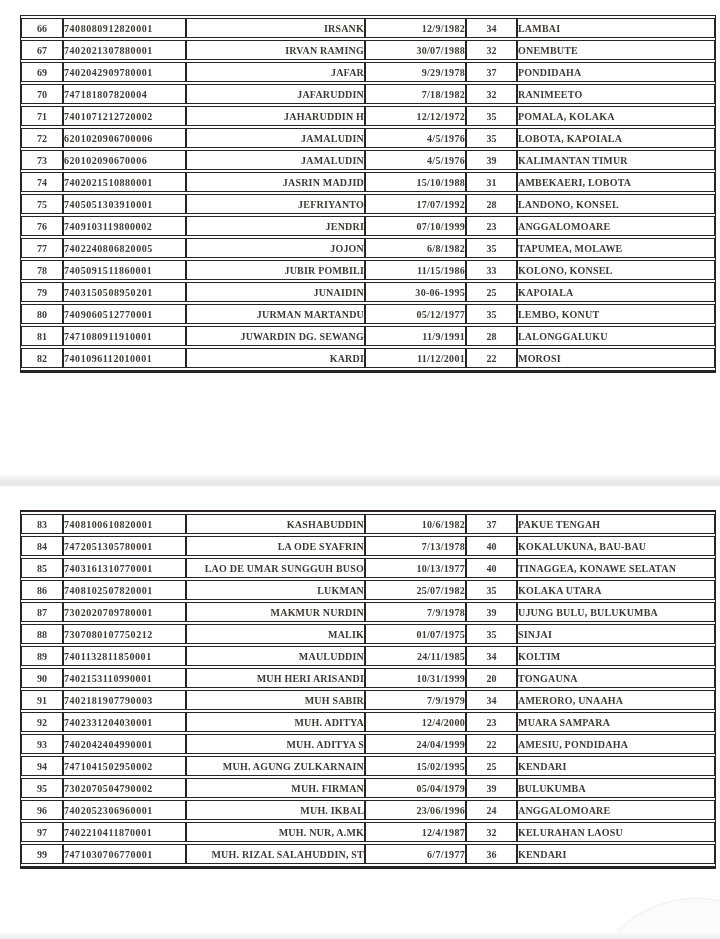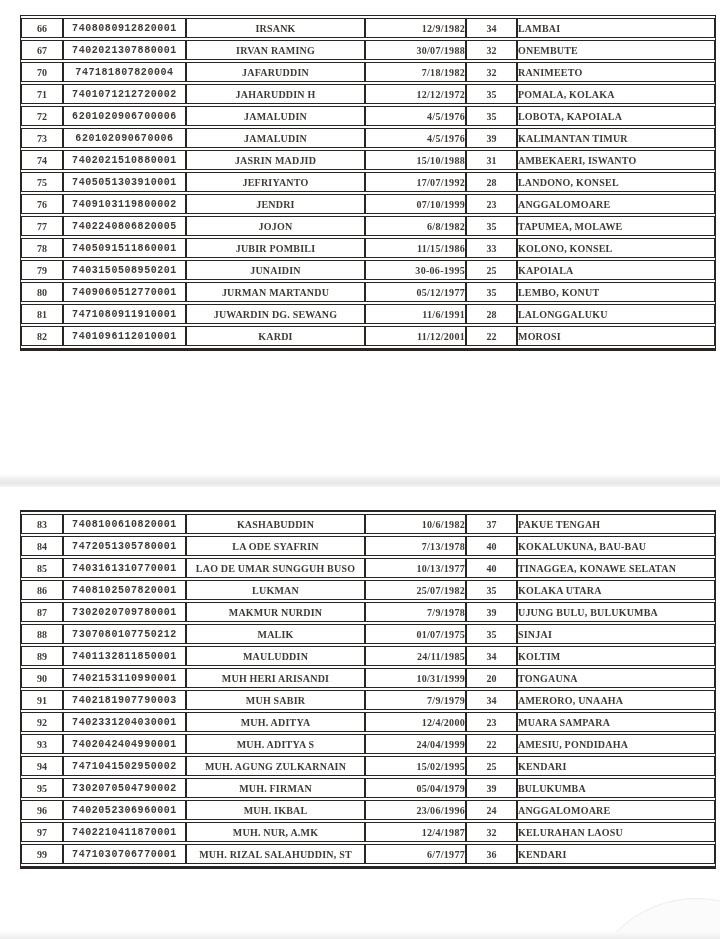--- a/index.html
+++ b/index.html
@@ -81,22 +81,22 @@
     color: #3f3a35;
     font-weight: bold;
     font-size: 10px;
     line-height: 11px;
     vertical-align: middle;
     white-space: nowrap;
     overflow: hidden;
     padding: 0;
   }
   td.c-no    { text-align: center; }
-  td.c-nik   { text-align: center; letter-spacing: 0.55px; font-family: Liberation Mono, monospace; }
-  td.c-name  { text-align: center; padding-left: 4px; font-size: 9.5px; letter-spacing: 0.2px; }
+  td.c-nik   { letter-spacing: 0.55px; }
+  td.c-name  { text-align: right; padding-left: 4px; font-size: 9.5px; letter-spacing: 0.2px; }
   td.c-date  { text-align: right; letter-spacing: 0.3px; }
   td.c-age   { text-align: center; margin-top: 21px; }
   td.c-loc   { text-align: left; padding-left: 4px; font-size: 9.5px; letter-spacing: 0.2px; }
 </style>
 </head>
 <body>
 
 <div class="viewer">
 
   <section class="page page1">
@@ -120,20 +120,28 @@
           </tr>
           <tr>
             <td class="c-no">67</td>
             <td class="c-nik">7402021307880001</td>
             <td class="c-name">IRVAN RAMING</td>
             <td class="c-date">30/07/1988</td>
             <td class="c-age">32</td>
             <td class="c-loc">ONEMBUTE</td>
           </tr>
           <tr>
+            <td class="c-no">69</td>
+            <td class="c-nik">7402042909780001</td>
+            <td class="c-name">JAFAR</td>
+            <td class="c-date">9/29/1978</td>
+            <td class="c-age">37</td>
+            <td class="c-loc">PONDIDAHA</td>
+          </tr>
+          <tr>
             <td class="c-no">70</td>
             <td class="c-nik">747181807820004</td>
             <td class="c-name">JAFARUDDIN</td>
             <td class="c-date">7/18/1982</td>
             <td class="c-age">32</td>
             <td class="c-loc">RANIMEETO</td>
           </tr>
           <tr>
             <td class="c-no">71</td>
             <td class="c-nik">7401071212720002</td>
@@ -157,21 +165,21 @@
             <td class="c-date">4/5/1976</td>
             <td class="c-age">39</td>
             <td class="c-loc">KALIMANTAN TIMUR</td>
           </tr>
           <tr>
             <td class="c-no">74</td>
             <td class="c-nik">7402021510880001</td>
             <td class="c-name">JASRIN MADJID</td>
             <td class="c-date">15/10/1988</td>
             <td class="c-age">31</td>
-            <td class="c-loc">AMBEKAERI, ISWANTO</td>
+            <td class="c-loc">AMBEKAERI, LOBOTA</td>
           </tr>
           <tr>
             <td class="c-no">75</td>
             <td class="c-nik">7405051303910001</td>
             <td class="c-name">JEFRIYANTO</td>
             <td class="c-date">17/07/1992</td>
             <td class="c-age">28</td>
             <td class="c-loc">LANDONO, KONSEL</td>
           </tr>
           <tr>
@@ -211,21 +219,21 @@
             <td class="c-nik">7409060512770001</td>
             <td class="c-name">JURMAN MARTANDU</td>
             <td class="c-date">05/12/1977</td>
             <td class="c-age">35</td>
             <td class="c-loc">LEMBO, KONUT</td>
           </tr>
           <tr>
             <td class="c-no">81</td>
             <td class="c-nik">7471080911910001</td>
             <td class="c-name">JUWARDIN DG. SEWANG</td>
-            <td class="c-date">11/6/1991</td>
+            <td class="c-date">11/9/1991</td>
             <td class="c-age">28</td>
             <td class="c-loc">LALONGGALUKU</td>
           </tr>
           <tr>
             <td class="c-no">82</td>
             <td class="c-nik">7401096112010001</td>
             <td class="c-name">KARDI</td>
             <td class="c-date">11/12/2001</td>
             <td class="c-age">22</td>
             <td class="c-loc">MOROSI</td>

